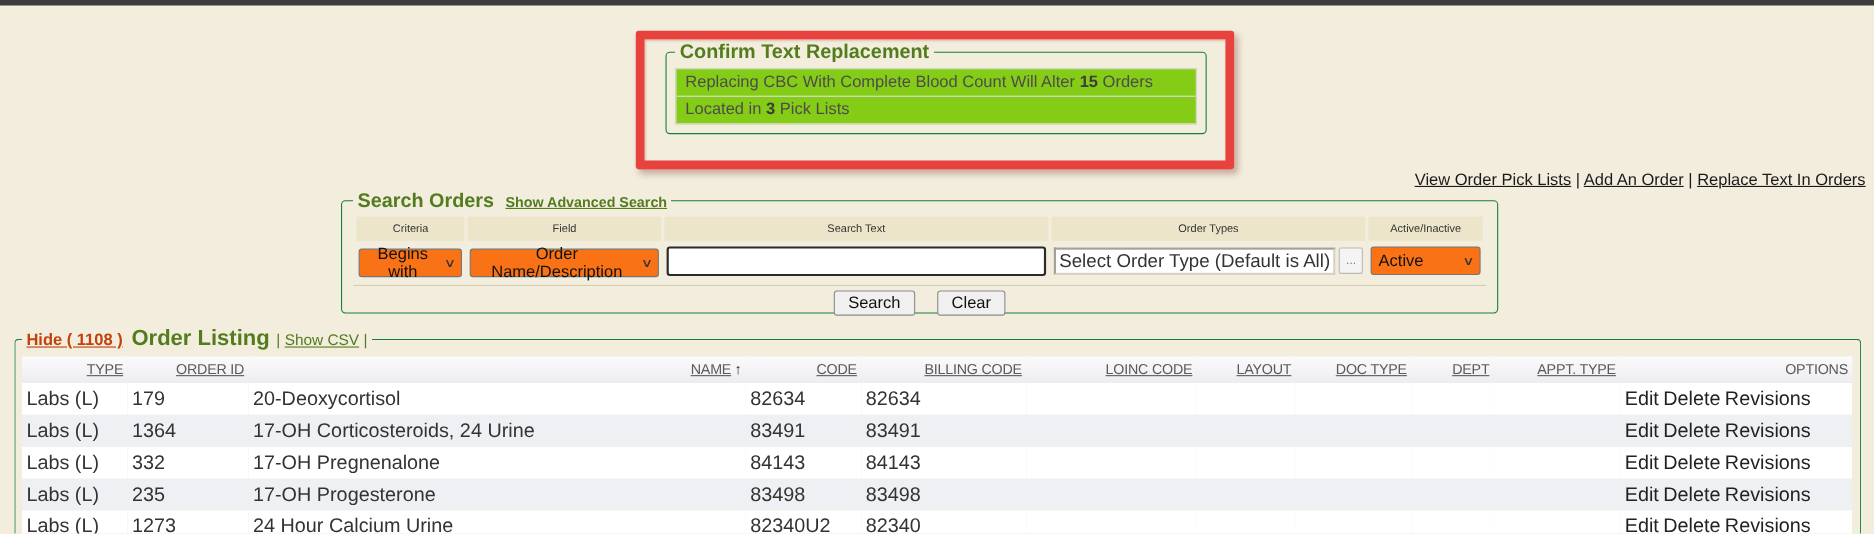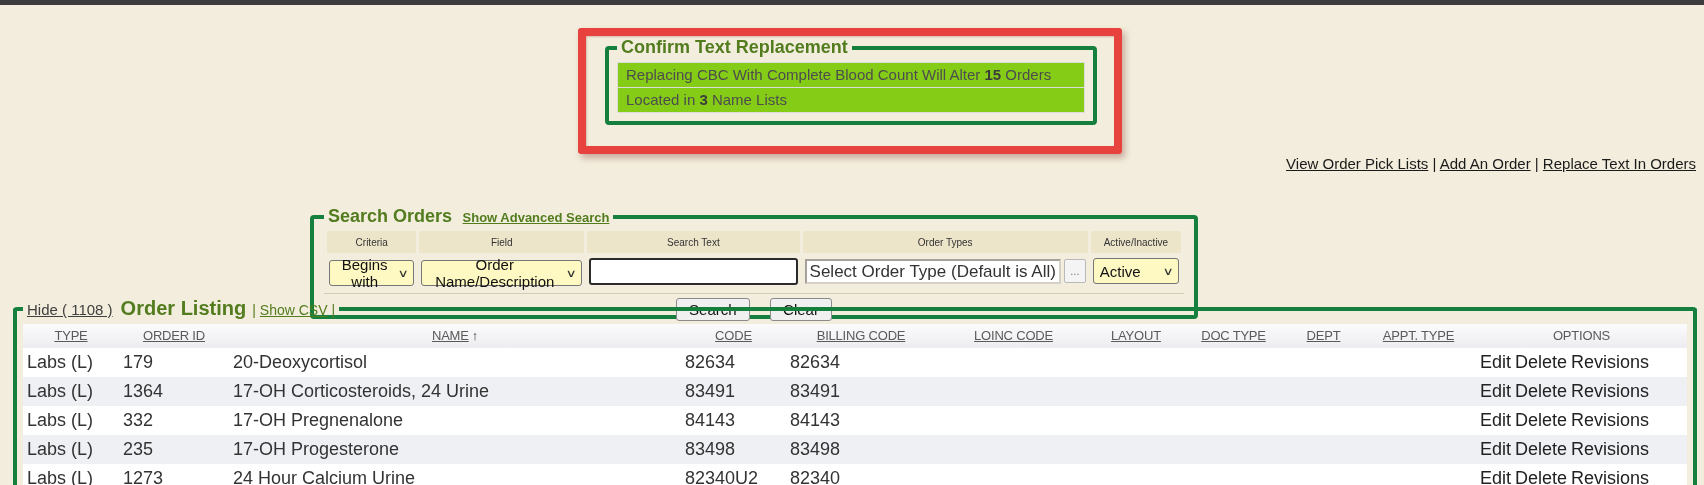--- a/index.html
+++ b/index.html
@@ -11,21 +11,21 @@
     position:relative;
   }
   .topbar { position:absolute; top:0; left:0; width:1704px; height:5px; background:#3c3c3c; }
 
   
   .annotation-box {
     position:absolute; left:578px; top:28px; width:544px; height:126px;
     border:8px solid #e8423e; border-radius:3px;
     box-shadow:3px 4px 6px rgba(120,50,40,.35), inset 1px 1px 2px rgba(120,40,30,.25);
   }
-  fieldset { border:4px solid #15803d; border-radius:4px; }
+  fieldset { border:1px solid #15803d; border-radius:4px; }
   .dialog { position:absolute; left:19px; top:1px; width:492px; padding:4px 8px 8px 8px; }
   .dialog legend, .search-fs legend, .listing-fs legend { padding:0 4px; }
   .green-title { color:#527c1e; font-weight:bold; }
   .dialog-title { font-size:18px; }
   .dialog-rows { background:#84cc16; border:1px solid #dcdcdc; }
   .dialog-row {
     border-bottom:1px solid #dcdcdc; padding:2px 8px; font-size:15px; color:#4d4d4d;
     min-height:24px; line-height:20px;
   }
   .dialog-row:last-child { border-bottom:none; }
@@ -38,36 +38,36 @@
     font-family:"Liberation Sans","DejaVu Sans",sans-serif; cursor:pointer;
   }
   .dialog-buttons button.std { margin:0 6px; }
 
   
   .nav-links { position:absolute; top:155px; right:8px; font-size:15px; white-space:nowrap; }
   .nav-links a { color:#1a1a1a; text-decoration:underline; cursor:pointer; }
   .nav-links span { color:#1a1a1a; }
 
   
-  .search-fs { position:absolute; left:310px; top:172px; width:888px; height:113px; padding:2px 10px 6px 10px;margin-top:34px; }
+  .search-fs { position:absolute; left:310px; top:172px; width:1052px; height:113px; padding:2px 10px 6px 10px; }
   .search-title { font-size:18px; }
   .adv-link { color:#527c1e; font-size:13px; font-weight:bold; text-decoration:underline; margin-left:6px; cursor:pointer; }
   table.search-table { border-collapse:separate; border-spacing:3px 2px; width:100%; }
   table.search-table th {
     background:#ede5ca; font-weight:normal; font-size:10px; color:#333;
     padding:2px 4px; text-align:center; height:22px;
   }
   table.search-table td { text-align:center; vertical-align:middle; padding:1px 2px; }
   .search-divider { border-bottom:1px solid #d4cdb6; margin:4px 0 4px 0; }
   .btn-row { text-align:center; }
   .btn-row button.std { margin:0 8px; }
 
   .selectbox {
     display:inline-flex; justify-content:space-between; align-items:center;
-    background:#fef9c3; border:1px solid #767676; border-radius:3px;
+    background:#f97316; border:1px solid #767676; border-radius:3px;
     height:26px; padding:0 6px; font-size:15px; color:#111; cursor:pointer; width:100%;
   }
   .chev { font-size:11px; color:#333; margin-left:6px; transform:scaleX(1.4); }
   .search-input {
     width:100%; height:27px; border:2px solid #2b2b2b; border-radius:3px;
     background:#fff; font-size:15px; padding:0 6px;
     font-family:"Liberation Sans","DejaVu Sans",sans-serif;
   }
   .ot-wrap { display:inline-flex; align-items:center; width:100%; }
   .ot-box {
@@ -75,29 +75,29 @@
     height:25px; line-height:21px; font-size:17px; color:#333; text-align:left; padding:0 3px;
     white-space:nowrap; overflow:hidden;
   }
   .dots-btn {
     width:22px; height:24px; margin-left:3px; background:#f4f4f4;
     border:1px solid #b9b9b9; border-radius:2px; color:#777; font-size:11px; cursor:pointer;
   }
 
   
   .listing-fs { position:absolute; left:13px; top:297px; width:1679px; height:220px; padding:2px 6px; border-bottom:none; }
-  .hide-link { color:#404040; font-size:15px; font-weight:normal; text-decoration:underline; cursor:pointer; }
+  .hide-link { color:#c2410c; font-size:15px; font-weight:bold; text-decoration:underline; cursor:pointer; }
   .listing-title { font-size:20px; margin:0 6px 0 8px; }
   .csv-link { color:#527c1e; font-size:14px; text-decoration:underline; cursor:pointer; margin:0 4px; }
   .legend-sep { color:#527c1e; font-size:14px; }
 
   table.listing { border-collapse:collapse; width:1664px; table-layout:fixed; margin-top:2px; }
   table.listing th {
     font-size:13px; font-weight:normal; color:#5a5a5a; text-transform:uppercase;
-    text-align:center; padding:4px 4px 5px 4px; letter-spacing:-0.2px;
+    text-align:right; padding:4px 4px 5px 4px; letter-spacing:-0.2px;
     background:linear-gradient(#fbfbfc,#ededf1); white-space:nowrap;
   }
   table.listing th a { color:#5a5a5a; text-decoration:underline; cursor:pointer; }
   .sort-arrow { font-weight:bold; color:#2e2e2e; font-size:13px; margin-left:3px; text-decoration:none; display:inline-block; }
   table.listing td {
     font-size:18px; color:#333; padding:4px 4px; height:28px; vertical-align:middle;
     white-space:nowrap; overflow:hidden; background:#fff;
   }
   table.listing tr.alt td { background:#eef0f4; }
   .opt-link { color:#222; margin-right:4px; cursor:pointer; }
@@ -105,21 +105,21 @@
 </head>
 <body>
 
 <div class="topbar"></div>
 
 <div class="annotation-box">
   <fieldset class="dialog">
     <legend class="green-title dialog-title">Confirm Text Replacement</legend>
     <div class="dialog-rows">
       <div class="dialog-row"><span>Replacing CBC With Complete Blood Count Will Alter </span><b>15</b><span> Orders</span></div>
-      <div class="dialog-row"><span>Located in </span><b>3</b><span> Name Lists</span></div>
+      <div class="dialog-row"><span>Located in </span><b>3</b><span> Pick Lists</span></div>
     </div>
   </fieldset>
 </div>
 
 <div class="nav-links" id="nav-links"><a>View Order Pick Lists</a><span> | </span><a>Add An Order</a><span> | </span><a>Replace Text In Orders</a></div>
 
 <fieldset class="search-fs">
   <legend>
     <span class="green-title search-title">Search Orders</span>
     <a class="adv-link">Show Advanced Search</a>

